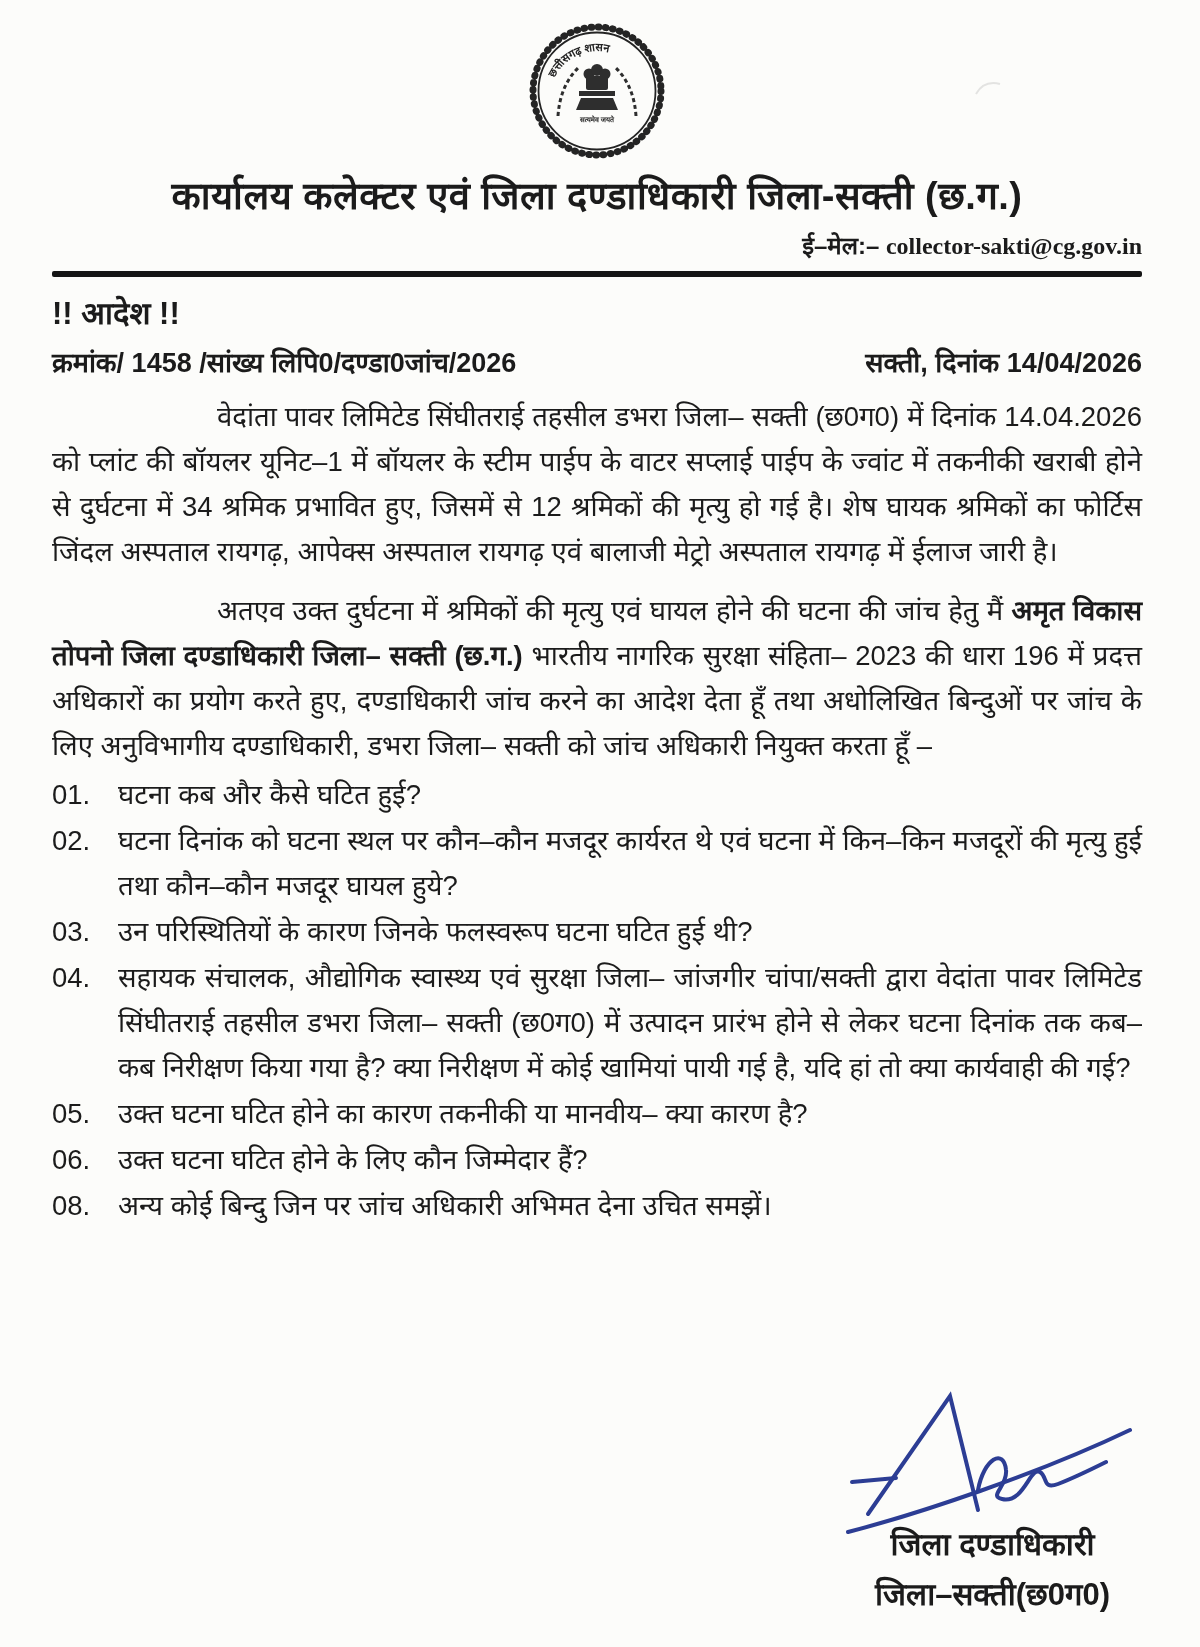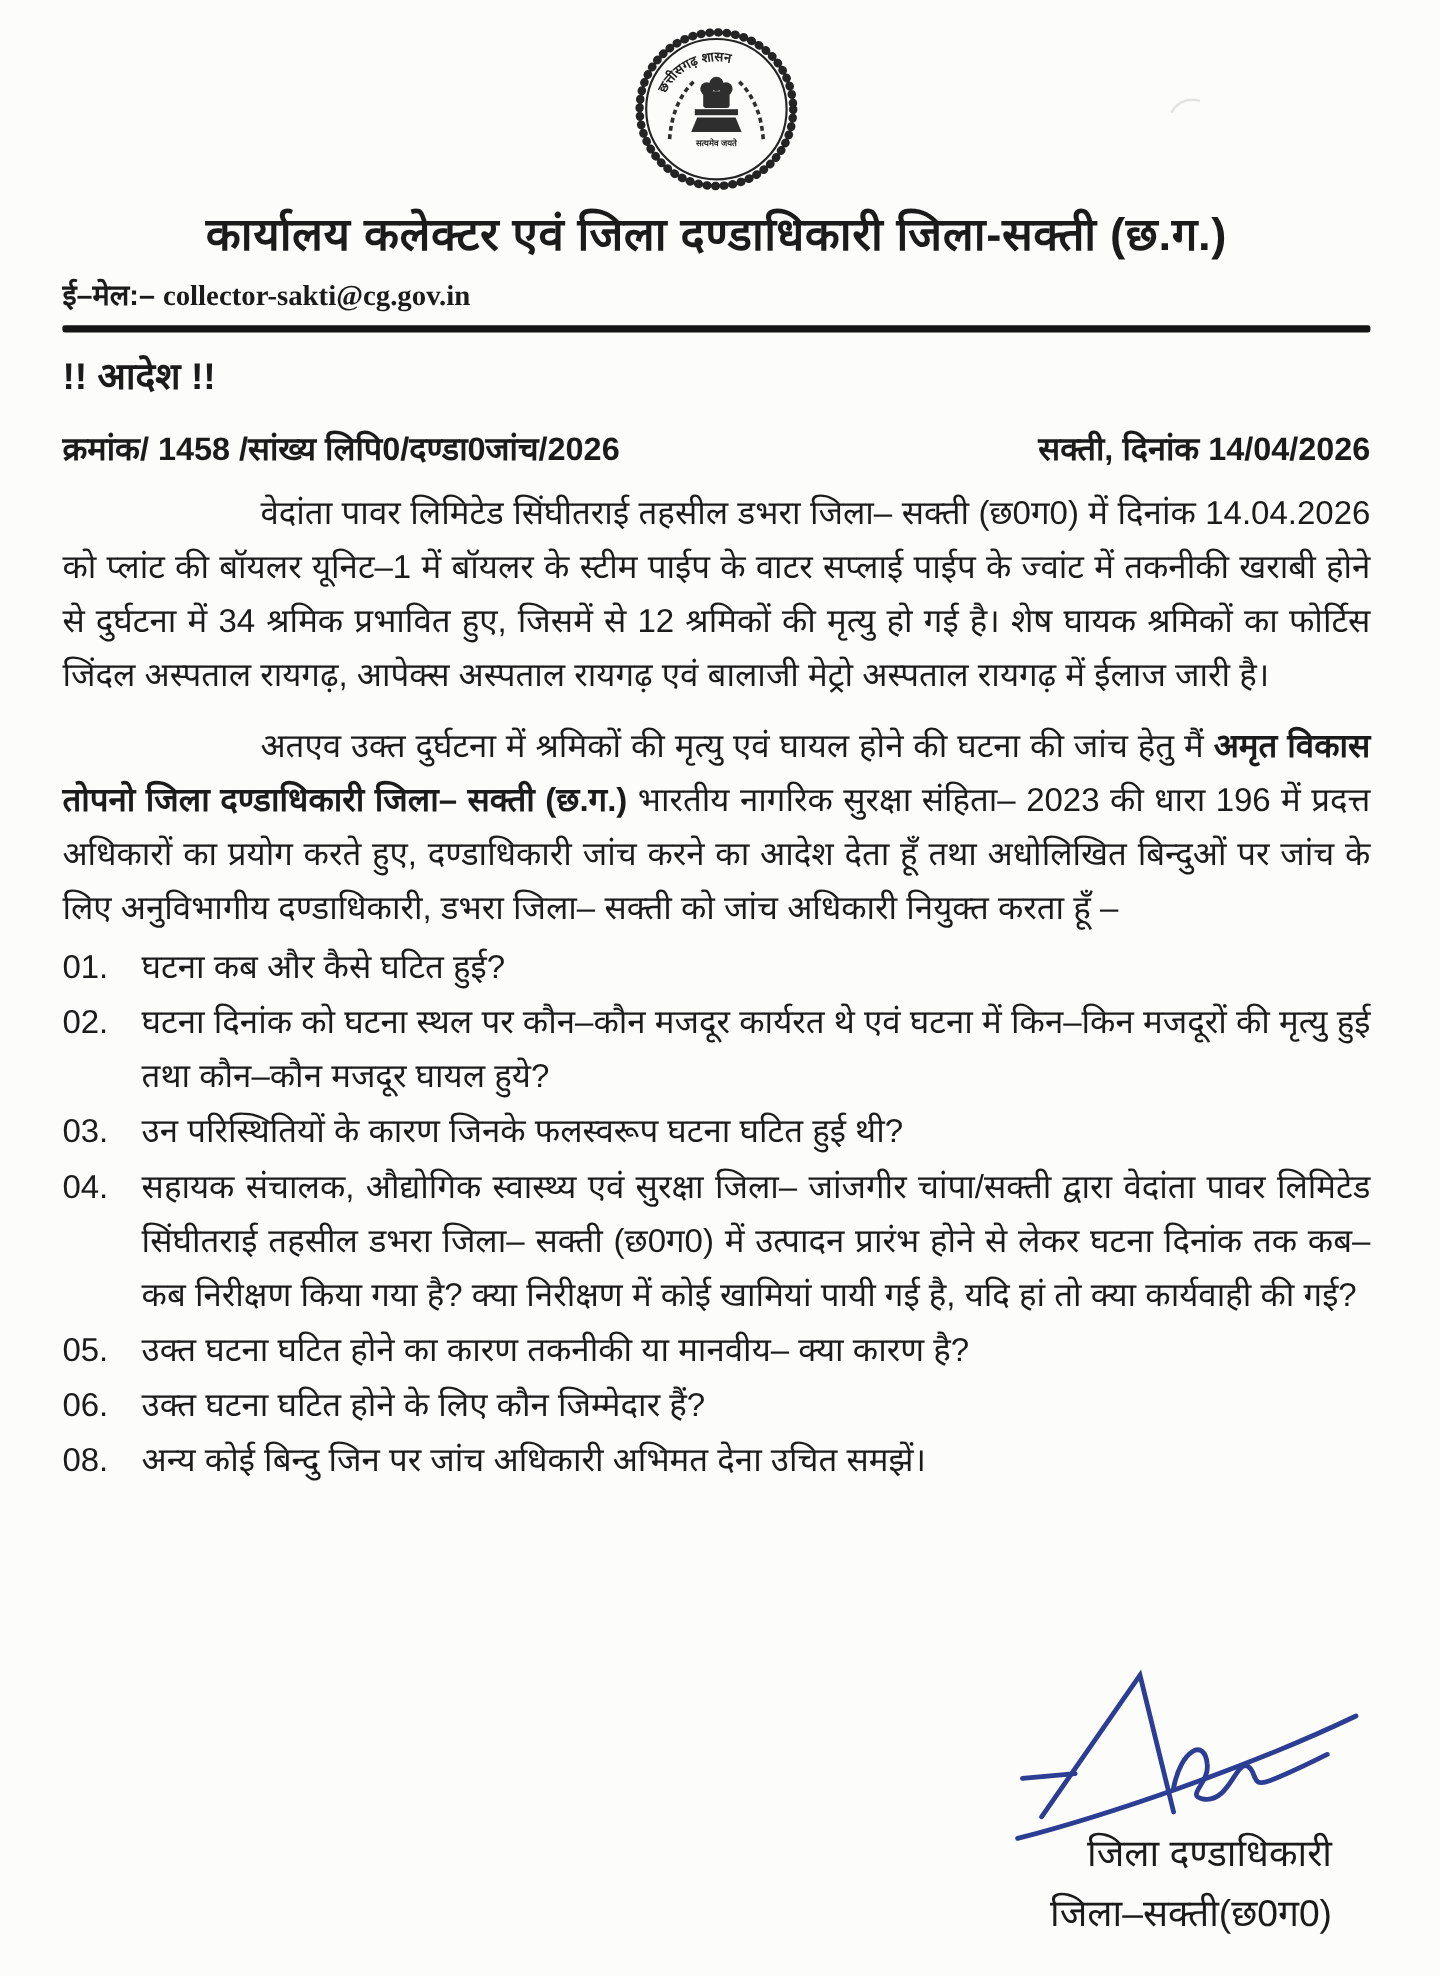--- a/index.html
+++ b/index.html
@@ -11,45 +11,45 @@
     color:#1b1b1b;
     overflow:hidden;
     box-sizing:border-box;
   }
   .content{padding:16px 58px 0 52px;}
   .emblem-wrap{text-align:center;height:152px;}
   .doc-title{
     text-align:center;font-size:38px;font-weight:700;
     margin-top:4px;line-height:48px;letter-spacing:0.5px;
   }
-  .email-line{text-align:left;font-size:24px;font-weight:700;margin-top:8px;}
+  .email-line{text-align:right;font-size:24px;font-weight:700;margin-top:8px;}
   .email-line .latin{font-family:"Liberation Serif","DejaVu Serif",serif;}
   .rule{height:6px;background:#151515;margin-top:10px;border-radius:2px;}
   .order-heading{text-align:left;font-size:31px;font-weight:700;margin-top:14px;}
   .ref-row{
     display:flex;justify-content:space-between;align-items:baseline;
-    font-size:27px;font-weight:600;margin-top:21px;
+    font-size:27px;font-weight:600;margin-top:10px;
   }
   .body-text{font-size:27.5px;line-height:45px;}
   .para{
     text-align:justify;text-indent:165px;margin-top:14px;
   }
   .para .bold{font-weight:700;}
   .points{margin-top:4px;}
   .point{display:flex;margin-top:1px;}
   .point-num{width:50px;flex:none;}
   .point-text{flex:1;text-align:justify;padding-left:16px;}
   .closing{
     text-align:justify;text-indent:140px;padding-left:24px;margin-top:2px;
   }
   .sig-svg{position:absolute;right:62px;top:1382px;}
   .scan-mark{position:absolute;right:198px;top:78px;opacity:.25;}
   .sig-block{
     position:absolute;right:90px;top:1520px;
-    text-align:right;font-size:31px;font-weight:400;line-height:50px;
+    text-align:center;font-size:31px;font-weight:700;line-height:50px;
   }
 </style>
 </head>
 <body>
 
 <div class="page">
 
   <svg class="scan-mark" width="28" height="22" viewBox="0 0 28 22">
     <path d="M2 16 Q 10 2 26 6" fill="none" stroke="#9a9a9a" stroke-width="2"></path>
   </svg>

